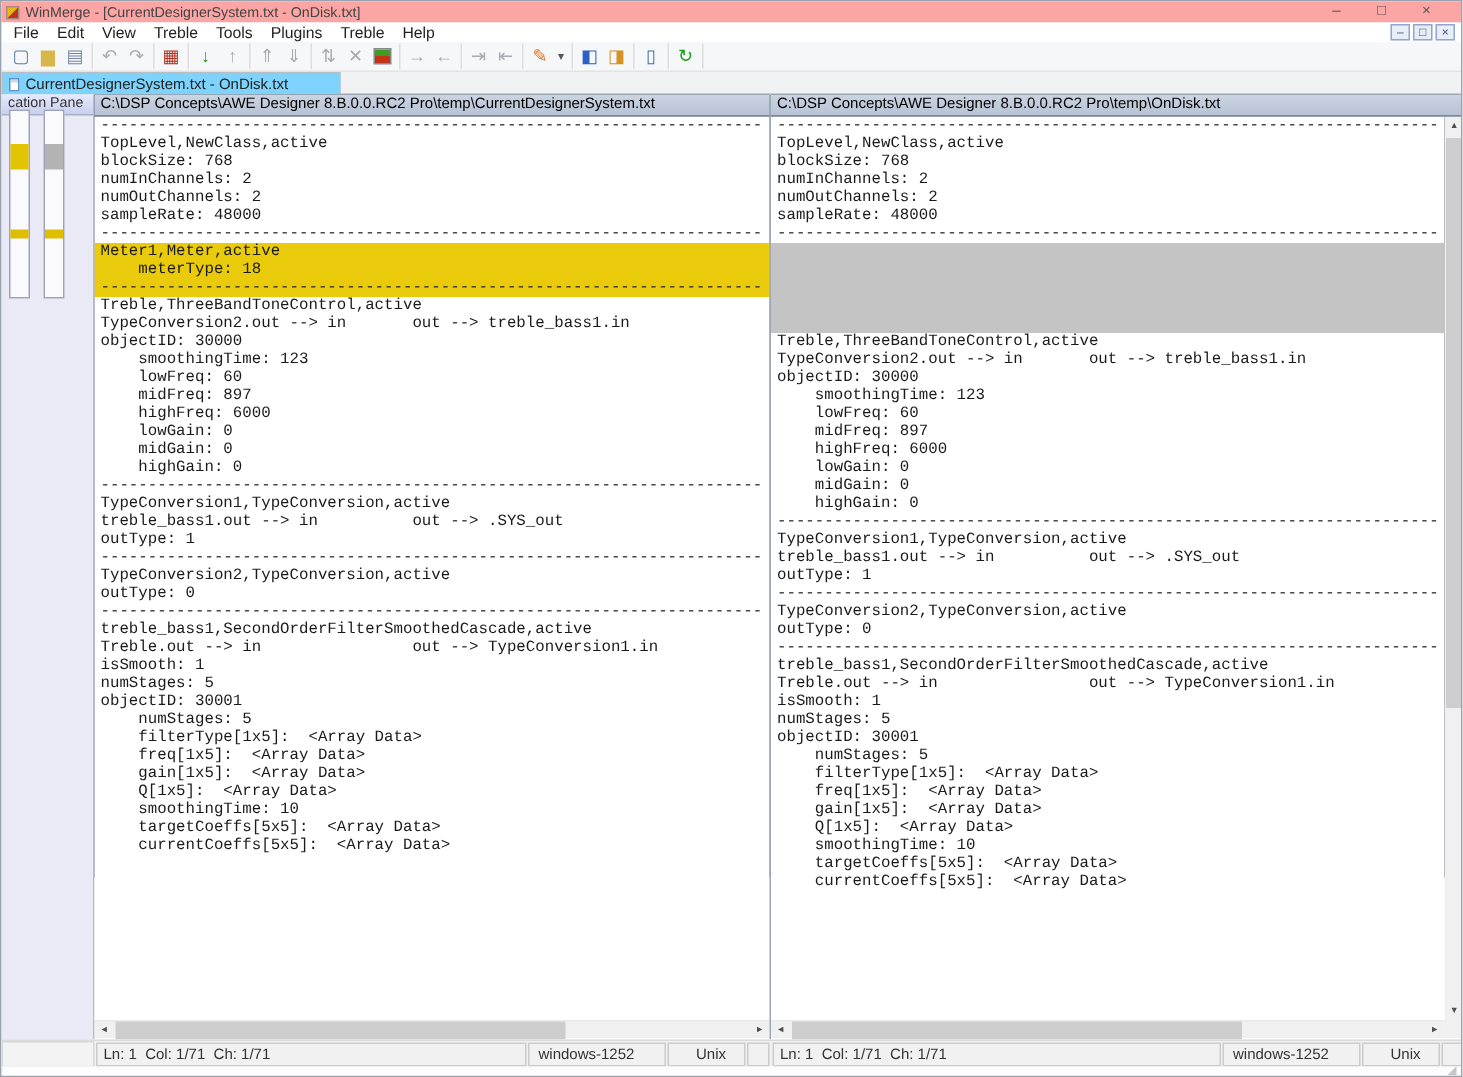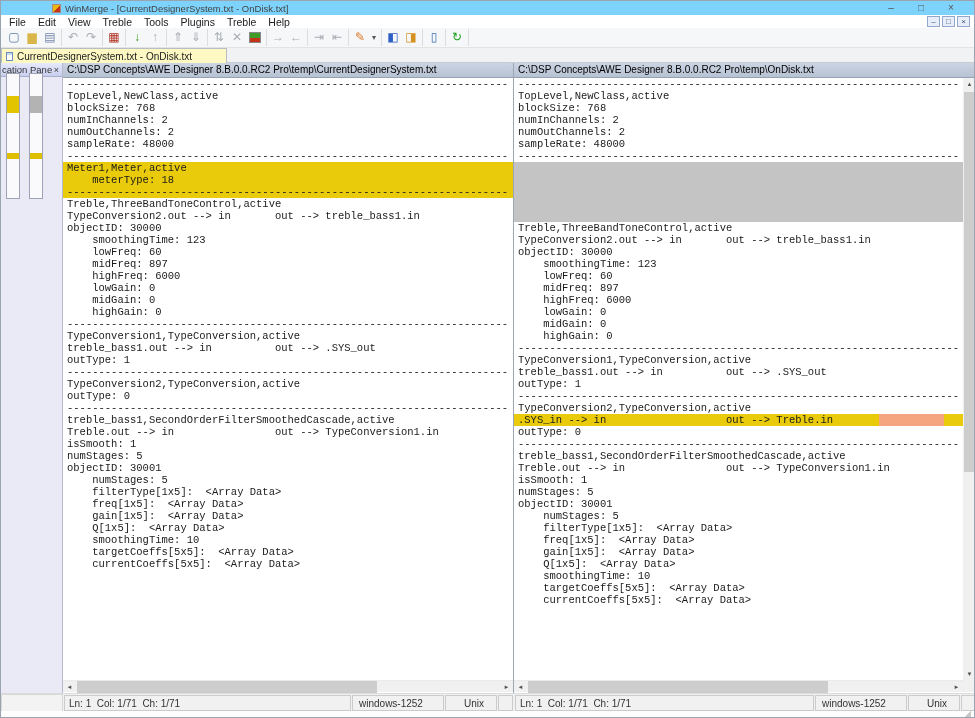--- a/index.html
+++ b/index.html
@@ -2,22 +2,22 @@
 <html><head>
 <meta charset="utf-8">
 <style>
   * { margin:0; padding:0; box-sizing:border-box; }
   html,body { background:#DADADA; }
   body { font-family:"Liberation Sans", sans-serif; }
   .window { position:relative; width:975px; height:718px; background:#FFFFFF; overflow:hidden;
             border:1px solid #9AA4B0; }
 
   
-  .titlebar { position:absolute; left:0; top:0; width:100%; height:14px; background:#7dd3fc;
-              display:flex; align-items:center; font-size:9.5px; color:#444;padding-left:48px; }
+  .titlebar { position:absolute; left:0; top:0; width:100%; height:14px; background:#fca5a5;
+              display:flex; align-items:center; font-size:9.5px; color:#444; }
   .app-icon { width:9px; height:9px; margin:0 4px 0 3px;
               background:linear-gradient(135deg,#E8B80E 50%,#C23318 50%); border:1px solid #A88; }
   .win-controls { position:absolute; right:8px; top:0; height:14px; display:flex; }
   .win-btn { width:30px; text-align:center; font-size:10px; line-height:13px; color:#555; }
 
   
   .menubar { position:absolute; left:0; top:14px; width:100%; height:13px; background:#FFFFFF;
              display:flex; align-items:center; font-size:10.5px; color:#222; padding-left:2px; }
   .menu-item { padding:0 6px; }
   .mdi-controls { position:absolute; right:4px; top:1px; display:flex; gap:2px; }
@@ -30,33 +30,33 @@
   .tb-group { display:flex; align-items:center; height:17px; padding:0 2px;
               border-right:1px solid #DDDDDD; }
   .tb-icon { width:18px; height:16px; text-align:center; font-size:12px; line-height:15px; }
   .tb-icon.sm { width:10px; font-size:8px; }
   .tb-box { width:12px; height:11px; margin:2px 3px; border:1px solid #888;
             background:linear-gradient(#3E9B26 50%,#C23318 50%); }
 
   
   .tabbar { position:absolute; left:0; top:47px; width:100%; height:15px; background:#F1F2F4;
             border-bottom:1px solid #C9CCD1; }
-  .tab { position:absolute; left:0; top:0; width:226px; height:15px; background:#fef9c3;
+  .tab { position:absolute; left:0; top:0; width:226px; height:15px; background:#7dd3fc;
          border:1px solid #B9BDC4; border-bottom:none; display:flex; align-items:center;
          gap:4px; font-size:10px; color:#222; padding-left:4px; }
   .tab-icon { width:7px; height:9px; background:#FFFFFF; border:1px solid #6A8CC0;
               box-shadow:inset 0 2px 0 #C9D6EC; }
 
   
   .locpane { position:absolute; left:0; top:62px; width:62px; height:630px; background:#E9EAF6;
              border-right:1px solid #B6B9CB; }
   .loc-header { height:14px; background:linear-gradient(#E6EAFC,#C8CFEF);
                 border-bottom:1px solid #A9AECB; font-size:9.5px; color:#333;
                 display:flex; justify-content:space-between; align-items:center;
-                padding:0 3px 0 1px; white-space:nowrap; overflow:hidden; }
+                padding:0 3px 0 1px; white-space:nowrap; overflow:hidden;flex-direction:column; }
   .loc-close { font-size:9px; color:#444; }
   .loc-bar { position:absolute; top:10px; width:14px; height:126px; background:#FAFAFC;
              border:1px solid #9EA3B8; }
   .loc-bar .band { position:absolute; left:0; right:0; }
 
   
   .pane { position:absolute; top:62px; height:522px; background:#0f172a; }
   .pane-header { height:15px; background:linear-gradient(#CBD4E2,#B7C2D3);
                  border-bottom:1px solid #95A1B5; font-size:10px; color:#000;
                  padding:1px 0 0 4px; white-space:nowrap; overflow:hidden; }
@@ -282,21 +282,20 @@
         <div class="codeline"><span>    highFreq: 6000</span></div>
         <div class="codeline"><span>    lowGain: 0</span></div>
         <div class="codeline"><span>    midGain: 0</span></div>
         <div class="codeline"><span>    highGain: 0</span></div>
         <div class="codeline"><span>----------------------------------------------------------------------</span></div>
         <div class="codeline"><span>TypeConversion1,TypeConversion,active</span></div>
         <div class="codeline"><span>treble_bass1.out --&gt; in          out --&gt; .SYS_out</span></div>
         <div class="codeline"><span>outType: 1</span></div>
         <div class="codeline"><span>----------------------------------------------------------------------</span></div>
         <div class="codeline"><span>TypeConversion2,TypeConversion,active</span></div>
-        <div class="codeline d-diff"><span>.SYS_in --&gt; in                   out --&gt; Treble.in</span><span class="gap-patch"></span></div>
         <div class="codeline"><span>outType: 0</span></div>
         <div class="codeline"><span>----------------------------------------------------------------------</span></div>
         <div class="codeline"><span>treble_bass1,SecondOrderFilterSmoothedCascade,active</span></div>
         <div class="codeline"><span>Treble.out --&gt; in                out --&gt; TypeConversion1.in</span></div>
         <div class="codeline"><span>isSmooth: 1</span></div>
         <div class="codeline"><span>numStages: 5</span></div>
         <div class="codeline"><span>objectID: 30001</span></div>
         <div class="codeline"><span>    numStages: 5</span></div>
         <div class="codeline"><span>    filterType[1x5]:  &lt;Array Data&gt;</span></div>
         <div class="codeline"><span>    freq[1x5]:  &lt;Array Data&gt;</span></div>

